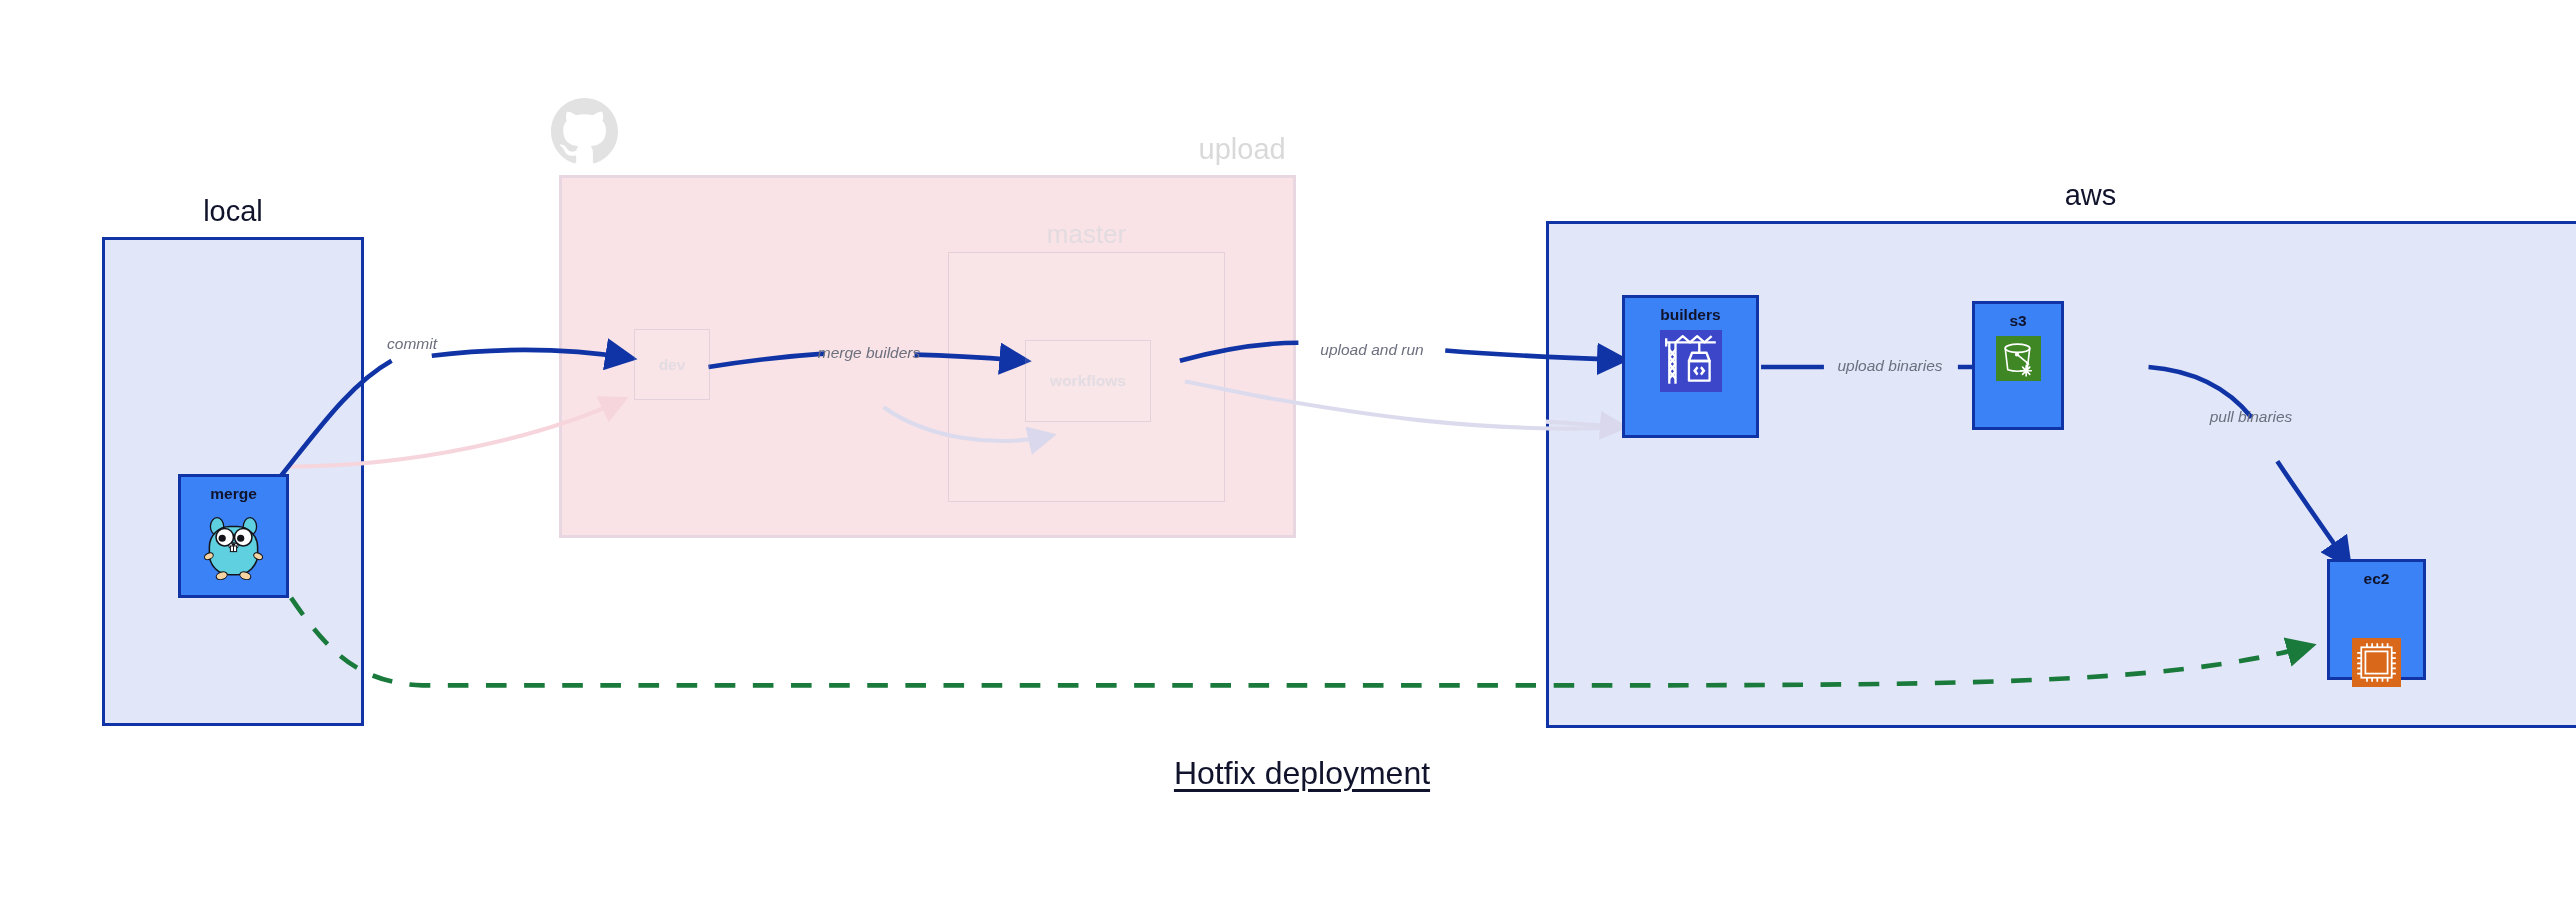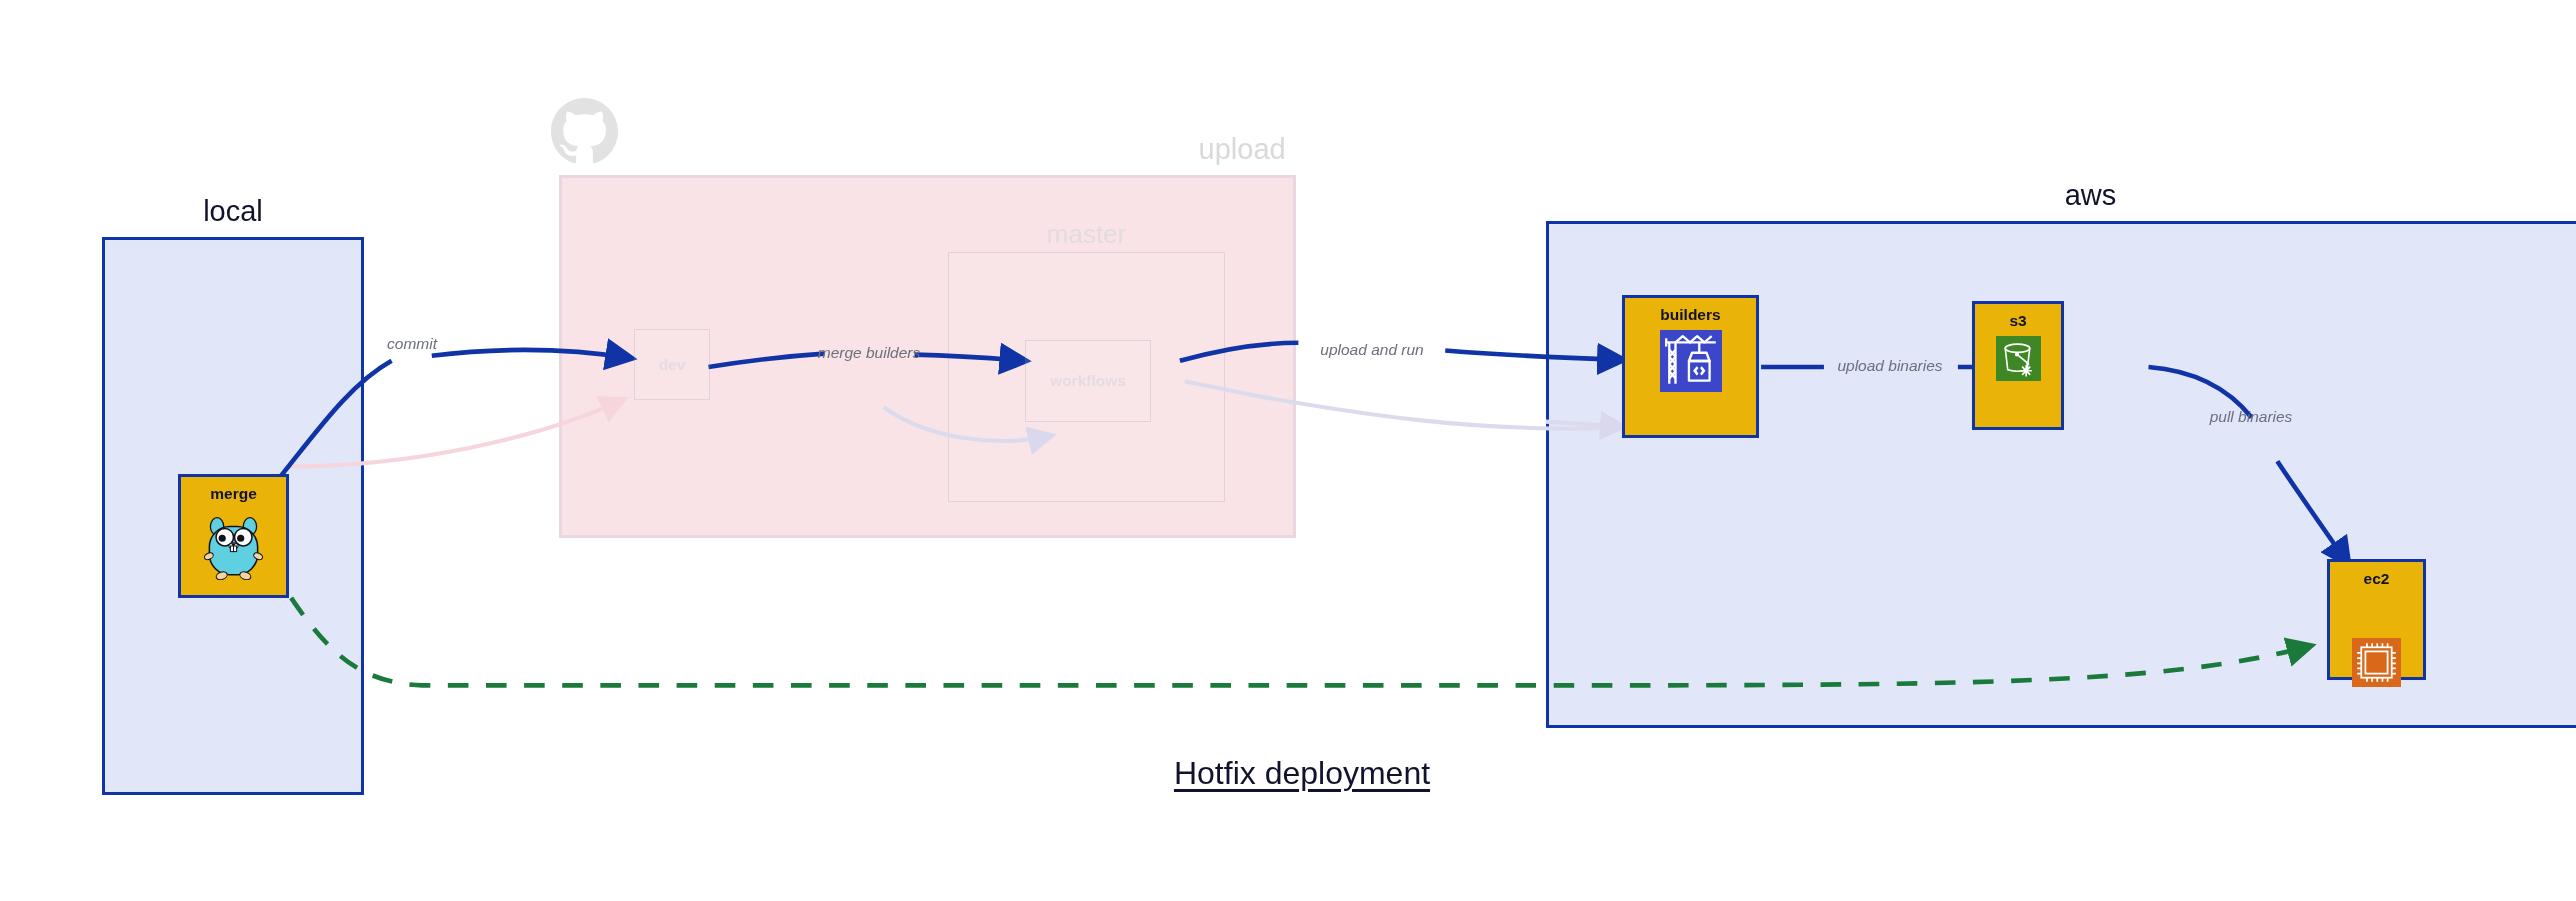--- a/index.html
+++ b/index.html
@@ -88,21 +88,21 @@
     text-align: center;
     font-size: 26px;
     color: #e2dbe0;
     white-space: nowrap;
   }
 
   
   .node {
     position: absolute;
     box-sizing: border-box;
-    background: #eab308;
+    background: #3b82f6;
     border: 3.6px solid #1034a6;
     display: flex;
     flex-direction: column;
     align-items: center;
     z-index: 10;
   }
   .node .node-label {
     font-size: 15.5px;
     font-weight: 700;
     color: #10132b;
@@ -168,21 +168,21 @@
   <svg class="octocat" style="left:551px; top:98px;" width="67" height="67" viewBox="0 0 16 16">
     <path fill="#e2e2e2" d="M8 0C3.58 0 0 3.58 0 8c0 3.54 2.29 6.53 5.47 7.59.4.07.55-.17.55-.38
       0-.19-.01-.82-.01-1.49-2.01.37-2.53-.49-2.69-.94-.09-.23-.48-.94-.82-1.13-.28-.15-.68-.52-.01-.53.63-.01
       1.08.58 1.23.82.72 1.21 1.87.87 2.33.66.07-.52.28-.87.51-1.07-1.78-.2-3.64-.89-3.64-3.95
       0-.87.31-1.59.82-2.15-.08-.2-.36-1.02.08-2.12 0 0 .67-.21 2.2.82.64-.18 1.32-.27 2-.27.68 0
       1.36.09 2 .27 1.53-1.04 2.2-.82 2.2-.82.44 1.1.16 1.92.08 2.12.51.56.82 1.27.82 2.15 0
       3.07-1.87 3.75-3.65 3.95.29.25.54.73.54 1.48 0 1.07-.01 1.93-.01 2.2 0 .21.15.46.55.38A8.013
       8.013 0 0 0 16 8c0-4.42-3.58-8-8-8z"></path>
   </svg>
 
-  <div class="cluster local" style="left:102px; top:237px; width:262px; height:558px;">
+  <div class="cluster local" style="left:102px; top:237px; width:262px; height:489px;">
     <div class="cluster-body"></div>
     <div class="cluster-label">local</div>
   </div>
 
   <div class="cluster github" style="left:559px; top:175px; width:737px; height:363px;">
     <div class="cluster-body"></div>
     <div class="cluster-label">upload</div>
 
     <div class="subcluster" style="left:389px; top:77px; width:277px; height:250px;">
       <div class="subcluster-label">master</div>

